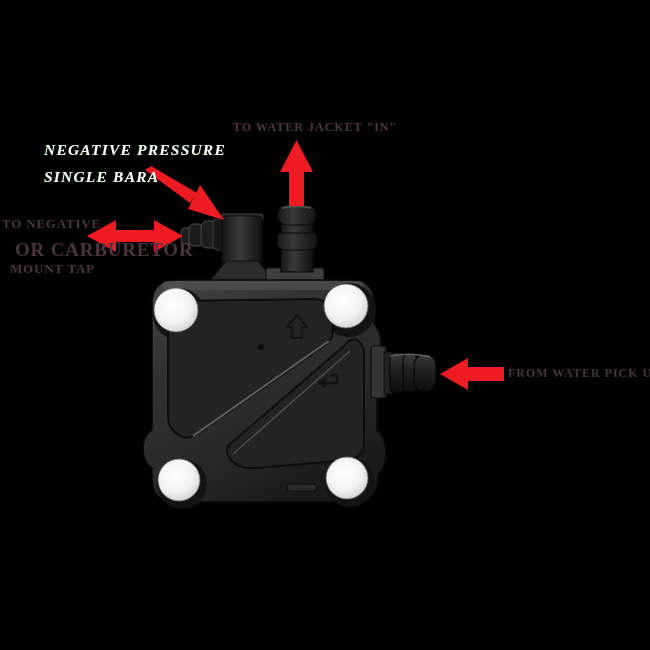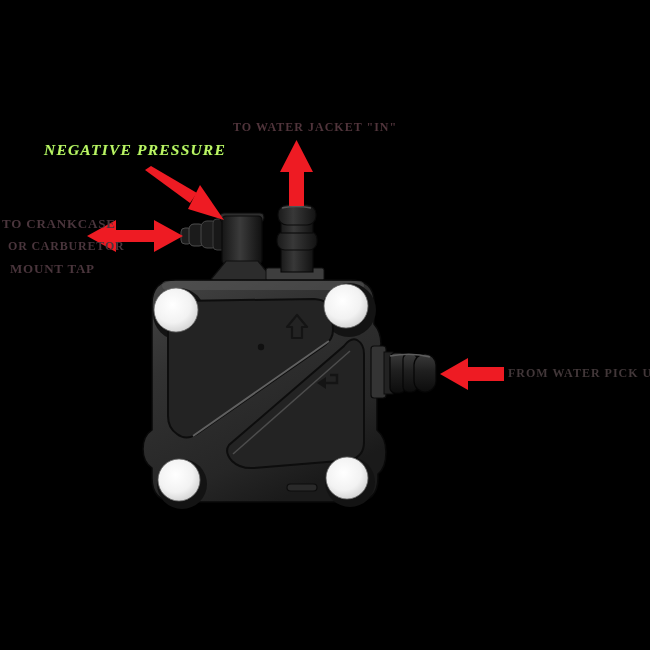--- a/index.html
+++ b/index.html
@@ -3,27 +3,27 @@
 <meta charset="utf-8">
 <style>
   html,body{margin:0;padding:0;background:#000;}
   .stage{
     position:relative;width:650px;height:650px;background:#000;overflow:hidden;
     font-family:"Liberation Serif","DejaVu Serif",serif;
   }
   .stage svg{position:absolute;left:0;top:0;}
   .lbl{position:absolute;white-space:nowrap;}
   .lbl-dim{color:#4a353c;font-weight:bold;}
-  .lbl-green{color:#bef264;font-style:italic;font-weight:bold;
+  .lbl-green{color:#ffffff;font-style:italic;font-weight:bold;
     font-size:15.5px;letter-spacing:1.2px;text-shadow:0 0 1px #0a5c14;}
   .lbl-waterjacket{left:233px;top:120px;font-size:12px;letter-spacing:1px;color:#50343b;}
   .lbl-green1{left:44px;top:141px;}
   .lbl-green2{left:44px;top:168px;}
   .lbl-crank1{left:2px;top:216px;font-size:13px;letter-spacing:0.8px;}
-  .lbl-crank2{left:8px;top:239px;font-size:12px;letter-spacing:0.8px;}
+  .lbl-crank2{left:15px;top:239px;font-size:19px;letter-spacing:0.8px;}
   .lbl-crank3{left:2px;top:261px;font-size:13px;letter-spacing:0.8px;margin-left:8px;}
   .lbl-pickup{left:508px;top:366px;font-size:12px;letter-spacing:1px;color:#423739;}
 </style>
 </head>
 <body>
 
 <div class="stage">
 
   <svg width="650" height="650" viewBox="0 0 650 650">
     <defs>
@@ -122,21 +122,22 @@
       <path d="M87 236 L116 220 V230 H154 V220 L183 236 L154 252 V242 H116 V252 Z"></path>
       <path d="M440 374 L468 358 V367 H504 V381 H468 V390 Z"></path>
       <g>
         <polygon points="145,170 151,166 197,193 190,203"></polygon>
         <polygon points="200,185 188,209 224,220"></polygon>
       </g>
     </g>
   </svg>
 
   <div class="lbl lbl-green lbl-green1">NEGATIVE PRESSURE</div>
+  <div class="lbl lbl-green lbl-green2">SINGLE BARA</div>
 
   <div class="lbl lbl-dim lbl-waterjacket">TO WATER JACKET "IN"</div>
 
-  <div class="lbl lbl-dim lbl-crank1">TO CRANKCASE</div>
+  <div class="lbl lbl-dim lbl-crank1">TO NEGATIVE</div>
   <div class="lbl lbl-dim lbl-crank2">OR CARBURETOR</div>
   <div class="lbl lbl-dim lbl-crank3">MOUNT TAP</div>
 
   <div class="lbl lbl-dim lbl-pickup">FROM WATER PICK UP</div>
 </div>
 
 </body></html>

